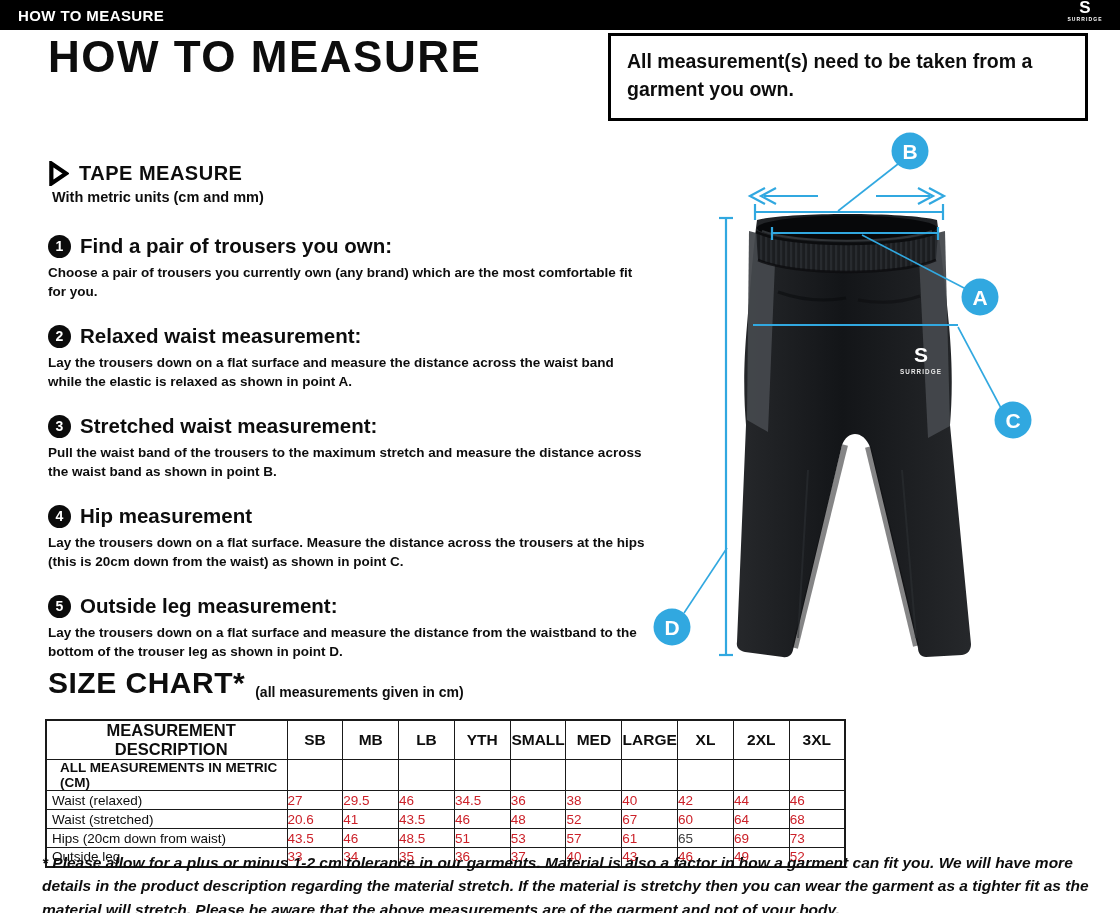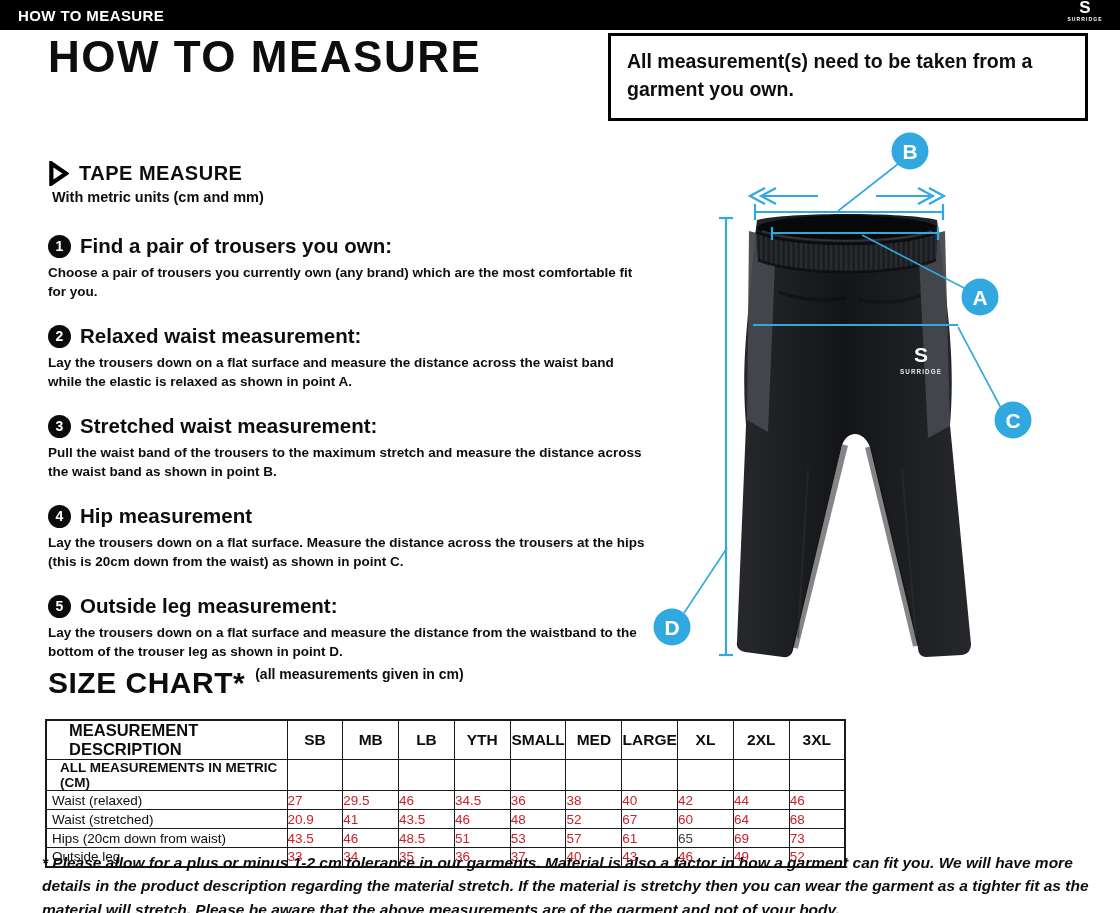--- a/index.html
+++ b/index.html
@@ -30,30 +30,30 @@
   
   #steps { position:absolute; left:48px; top:234px; width:610px; }
   .step { position:absolute; left:0; width:610px; }
   .step-head { display:flex; align-items:center; gap:9px; }
   .step-num { width:23px; height:23px; border-radius:50%; background:#0b0b0b; color:#fff;
               font-size:14px; font-weight:bold; display:flex; align-items:center; justify-content:center; flex:0 0 23px; }
   .step-title { font-size:20.5px; font-weight:bold; }
   .step-body { margin-top:6px; font-size:13.5px; font-weight:bold; line-height:1.4; width:600px; }
 
   
-  .sizechart-head { position:absolute; left:48px; top:666px; display:flex; align-items:flex-start; gap:10px; }
+  .sizechart-head { position:absolute; left:48px; top:666px; display:flex; align-items:flex-end; gap:10px; }
   .sizechart-title { font-size:30px; font-weight:bold; letter-spacing:.5px; }
   .sizechart-sub { font-size:14px; font-weight:bold; }
 
   table.size-table { position:absolute; left:45px; top:719px; width:801px; border-collapse:collapse;
                      table-layout:fixed; border:2px solid #1a1a1a; }
   .size-table th, .size-table td { border:1px solid #1a1a1a; }
   .size-table col.desc { width:241px; }
   .size-table th { font-size:15.5px; font-weight:bold; height:28px; text-align:center; }
-  .size-table th.desc-h { font-size:16.5px; text-align:left; padding-left:22px; }
+  .size-table th.desc-h { font-size:16.5px; text-align:center; padding-left:9px; }
   .size-table tr.metric td { height:17px; font-size:13.5px; font-weight:bold; text-align:left; padding-left:13px; }
   .size-table tr.data td { height:19px; font-size:13.5px; }
   .size-table td.lbl { text-align:left; padding-left:5px; }
   .size-table td.val { text-align:left; color:#cc2129; }
 
   
   .footnote { position:absolute; left:42px; top:851px; width:1058px;
               font-size:15.5px; font-weight:bold; font-style:italic; line-height:1.5; }
 
   
@@ -176,21 +176,21 @@
           <td class="val" style="color: rgb(204, 33, 41);">34.5</td>
           <td class="val" style="color: rgb(204, 33, 41);">36</td>
           <td class="val" style="color: rgb(204, 33, 41);">38</td>
           <td class="val" style="color: rgb(204, 33, 41);">40</td>
           <td class="val" style="color: rgb(204, 33, 41);">42</td>
           <td class="val" style="color: rgb(204, 33, 41);">44</td>
           <td class="val" style="color: rgb(204, 33, 41);">46</td>
         </tr>
         <tr class="data">
           <td class="lbl">Waist (stretched)</td>
-          <td class="val" style="color: rgb(204, 33, 41);">20.9</td>
+          <td class="val" style="color: rgb(204, 33, 41);">20.6</td>
           <td class="val" style="color: rgb(204, 33, 41);">41</td>
           <td class="val" style="color: rgb(204, 33, 41);">43.5</td>
           <td class="val" style="color: rgb(204, 33, 41);">46</td>
           <td class="val" style="color: rgb(204, 33, 41);">48</td>
           <td class="val" style="color: rgb(204, 33, 41);">52</td>
           <td class="val" style="color: rgb(204, 33, 41);">67</td>
           <td class="val" style="color: rgb(204, 33, 41);">60</td>
           <td class="val" style="color: rgb(204, 33, 41);">64</td>
           <td class="val" style="color: rgb(204, 33, 41);">68</td>
         </tr>

